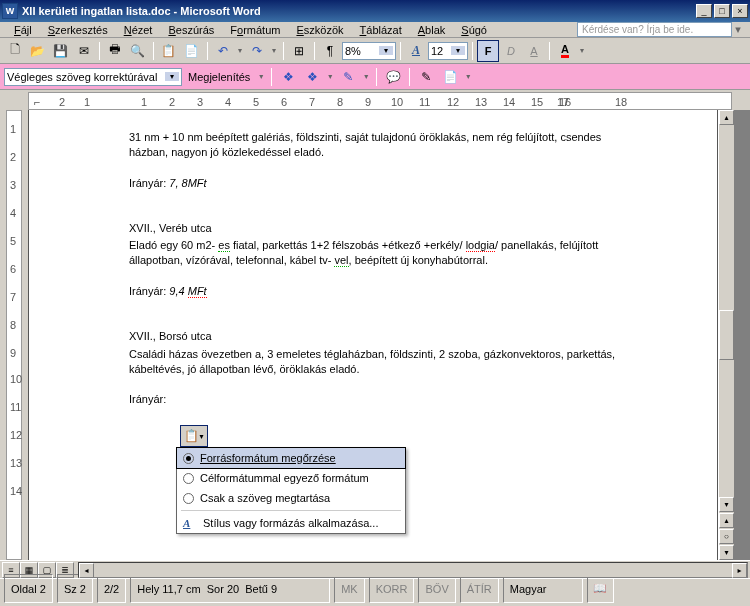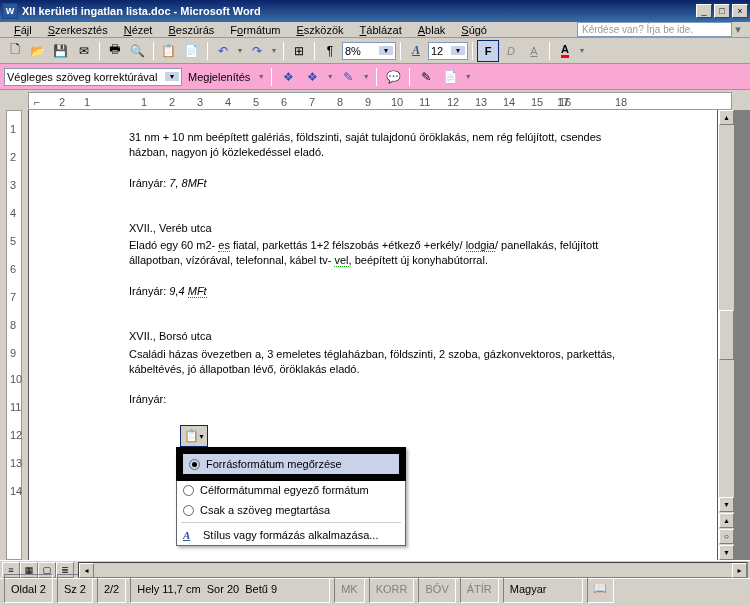--- a/index.html
+++ b/index.html
@@ -30,21 +30,21 @@
 .page p{margin-bottom:3px;}
 .page .bold{font-weight:normal;}
 .redwave{border-bottom:1px dotted red;text-align:right;}
 .greenwave{border-bottom:1px dotted #0a0;}
 .scrollbar-v{width:16px;background:#d4d0c8;border-left:1px solid #fff;position:relative;}
 .sb-btn{width:15px;height:15px;background:#d4d0c8;border:1px solid #fff;border-right-color:#808080;border-bottom-color:#808080;font-size:8px;text-align:center;line-height:13px;}
 .sb-thumb{position:absolute;top:200px;width:15px;height:50px;background:#d4d0c8;border:1px solid #fff;border-right-color:#808080;border-bottom-color:#808080;}
 .pastebtn{position:absolute;left:180px;top:425px;width:28px;height:22px;background:#d4d0c8;border:1px solid #0a246a;display:flex;align-items:center;justify-content:center;font-size:12px;}
 .pastemenu{position:absolute;left:176px;top:447px;width:230px;background:#fff;border:1px solid #666;box-shadow:2px 2px 3px rgba(0,0,0,0.3);z-index:10;}
 .pastemenu .pmitem{display:flex;align-items:center;padding:4px 6px;font-size:11px;gap:6px;}
-.pastemenu .pmitem.sel{background:#c8d2e8;border:7px solid #000000;margin:-1px;}
+.pastemenu .pmitem.sel{background:#c8d2e8;border:1px solid #000000;margin:-1px;text-decoration:underline;}
 .pastemenu .pmsep{height:1px;background:#ccc;margin:2px 4px;}
 .pastemenu .radio{width:11px;height:11px;border:1px solid #666;border-radius:50%;display:flex;align-items:center;justify-content:center;}
 .pastemenu .radio.on::after{content:"";width:5px;height:5px;background:#000;border-radius:50%;}
 .pastemenu .aicon{width:14px;color:#2b579a;font-style:italic;font-weight:bold;font-family:serif;text-decoration:underline;}
 .viewbtns{height:18px;background:#d4d0c8;display:flex;align-items:center;padding:0 2px;border-top:1px solid #fff;}
 .vbtn{width:18px;height:16px;border:1px solid #808080;border-top-color:#fff;border-left-color:#fff;font-size:9px;text-align:center;line-height:14px;}
 .hscroll{flex:1;background:#d4d0c8;height:16px;margin-left:4px;border:1px solid #808080;border-top-color:#404040;border-left-color:#404040;position:relative;}
 .statusbar{height:20px;background:#d4d0c8;border-top:1px solid #fff;display:flex;align-items:center;font-size:11px;padding:0 4px;gap:4px;}
 .statusbar .cell{border:1px solid #808080;border-bottom-color:#fff;border-right-color:#fff;padding:1px 6px;height:29px;display:flex;align-items:center;}
 .statusbar .dim{color:#808080;}

